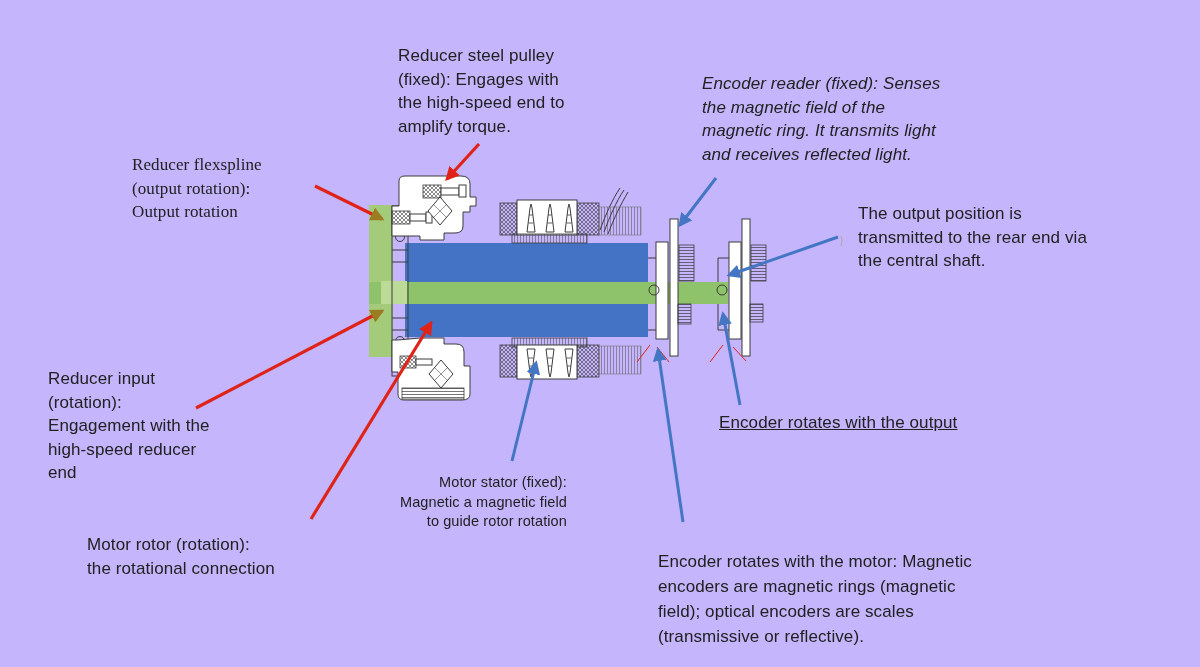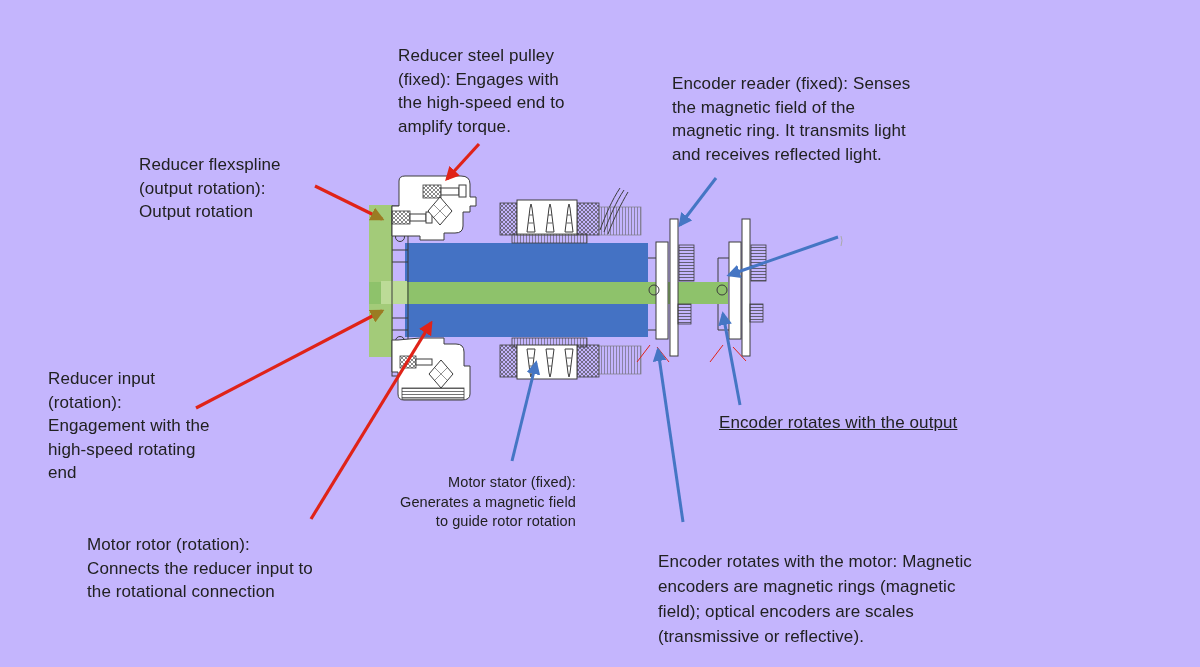--- a/index.html
+++ b/index.html
@@ -148,51 +148,55 @@
     </g>
   </svg>
 
   <div class="label" style="left:398px;top:44px;">
     <div>Reducer steel pulley</div>
     <div>(fixed): Engages with</div>
     <div>the high-speed end to</div>
     <div>amplify torque.</div>
   </div>
 
-  <div class="label" style="left:672px;top:72px;">
+  <div class="label" style="left:702px;top:72px;font-style:italic;">
     <div>Encoder reader (fixed): Senses</div>
     <div>the magnetic field of the</div>
     <div>magnetic ring. It transmits light</div>
     <div>and receives reflected light.</div>
   </div>
 
-  <div class="label" style="left:139px;top:153px;">
+  <div class="label" style="left:132px;top:153px;font-family:Liberation Serif, serif;">
     <div>Reducer flexspline</div>
     <div>(output rotation):</div>
     <div>Output rotation</div>
   </div>
 
+  <div class="label" style="left:858px;top:202px;">
+    <div>The output position is</div>
+    <div>transmitted to the rear end via</div>
+    <div>the central shaft.</div>
+  </div>
 
   <div class="label" style="left:48px;top:367px;">
     <div>Reducer input</div>
     <div>(rotation):</div>
     <div>Engagement with the</div>
-    <div>high-speed rotating</div>
+    <div>high-speed reducer</div>
     <div>end</div>
   </div>
 
   <div class="label" style="left:87px;top:533px;">
     <div>Motor rotor (rotation):</div>
-    <div>Connects the reducer input to</div>
     <div>the rotational connection</div>
   </div>
 
   <div class="label small" style="left:400px;top:473px;">
     <div>Motor stator (fixed):</div>
-    <div>Generates a magnetic field</div>
+    <div>Magnetic a magnetic field</div>
     <div>to guide rotor rotation</div>
   </div>
 
   <div class="label" style="left:719px;top:411px;text-decoration:underline;">
     <div>Encoder rotates with the output</div>
   </div>
 
   <div class="label wide" style="left:625px;top:549px;">
     <div>Encoder rotates with the motor: Magnetic</div>
     <div>encoders are magnetic rings (magnetic</div>

